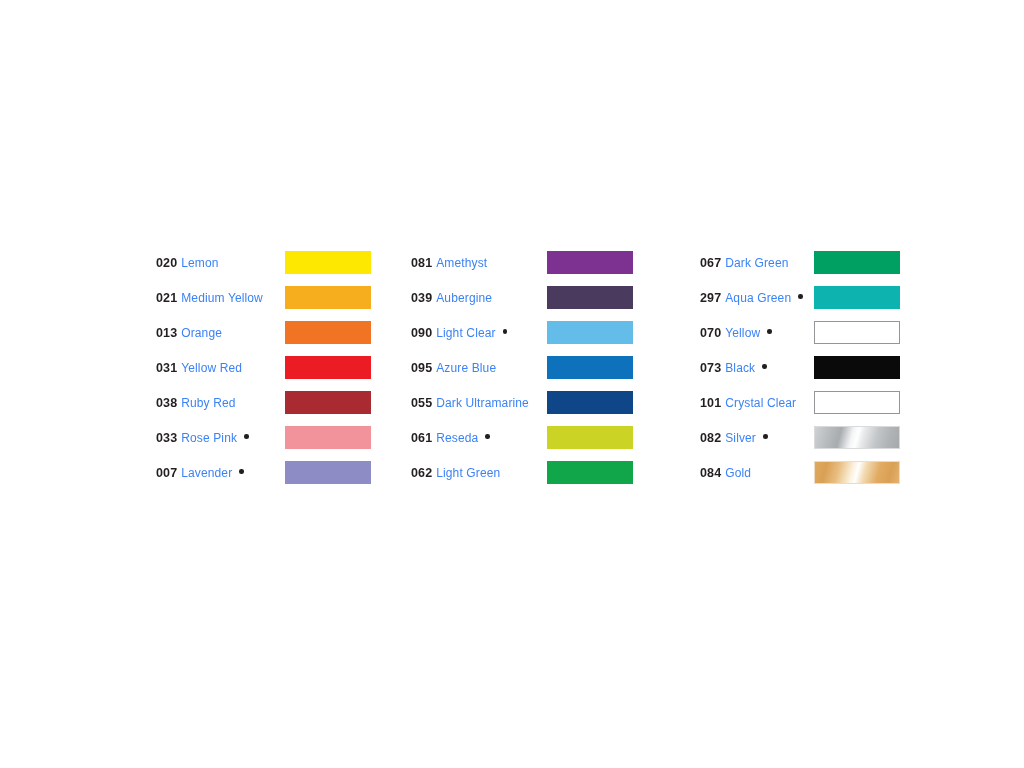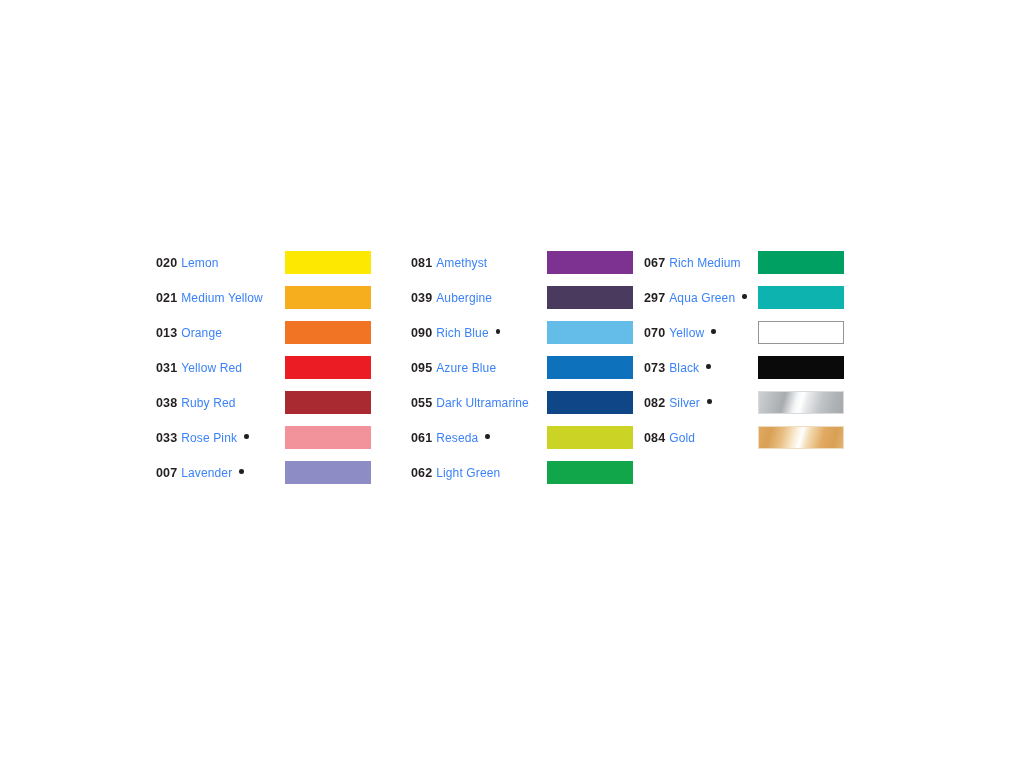--- a/index.html
+++ b/index.html
@@ -23,21 +23,21 @@
     width: 1024px;
     height: 756px;
   }
 
   .column {
     position: absolute;
     top: 245px;
   }
   .column.col-0 { left: 156px; }
   .column.col-1 { left: 411px; }
-  .column.col-2 { left: 644px; }
+  .column.col-2 { left: 700px; }
 
   .swatch-row {
     position: relative;
     height: 35px;
     display: flex;
     align-items: center;
   }
 
   .row-label {
     display: flex;
@@ -166,21 +166,21 @@
         <div class="row-label">
           <span class="code">039</span>
           <span class="name">Aubergine</span>
           <span class="dot hidden"></span>
         </div>
         <div class="swatch" style="background: rgb(74, 58, 94);"></div>
       </div>
       <div class="swatch-row">
         <div class="row-label">
           <span class="code">090</span>
-          <span class="name">Rich Blue</span>
+          <span class="name">Light Clear</span>
           <span class="dot"></span>
         </div>
         <div class="swatch" style="background: rgb(99, 189, 232);"></div>
       </div>
       <div class="swatch-row">
         <div class="row-label">
           <span class="code">095</span>
           <span class="name">Azure Blue</span>
           <span class="dot hidden"></span>
         </div>
@@ -208,21 +208,21 @@
           <span class="name">Light Green</span>
           <span class="dot hidden"></span>
         </div>
         <div class="swatch" style="background: rgb(17, 166, 74);"></div>
       </div>
     </div>
     <div class="column col-2">
       <div class="swatch-row">
         <div class="row-label">
           <span class="code">067</span>
-          <span class="name">Rich Medium</span>
+          <span class="name">Dark Green</span>
           <span class="dot hidden"></span>
         </div>
         <div class="swatch" style="background: rgb(0, 160, 99);"></div>
       </div>
       <div class="swatch-row">
         <div class="row-label">
           <span class="code">297</span>
           <span class="name">Aqua Green</span>
           <span class="dot"></span>
         </div>
@@ -239,20 +239,28 @@
       <div class="swatch-row">
         <div class="row-label">
           <span class="code">073</span>
           <span class="name">Black</span>
           <span class="dot"></span>
         </div>
         <div class="swatch" style="background: rgb(10, 10, 10);"></div>
       </div>
       <div class="swatch-row">
         <div class="row-label">
+          <span class="code">101</span>
+          <span class="name">Crystal Clear</span>
+          <span class="dot hidden"></span>
+        </div>
+        <div class="swatch outlined" style="background: rgb(255, 255, 255);"></div>
+      </div>
+      <div class="swatch-row">
+        <div class="row-label">
           <span class="code">082</span>
           <span class="name">Silver</span>
           <span class="dot"></span>
         </div>
         <div class="swatch" style="background: linear-gradient(105deg, rgb(207, 210, 212) 0%, rgb(186, 189, 192) 16%, rgb(168, 172, 175) 30%, rgb(244, 245, 246) 44%, rgb(255, 255, 255) 50%, rgb(230, 232, 233) 57%, rgb(195, 198, 201) 72%, rgb(176, 180, 183) 86%, rgb(165, 169, 172) 100%); border: 1px solid rgb(216, 218, 219);"></div>
       </div>
       <div class="swatch-row">
         <div class="row-label">
           <span class="code">084</span>
           <span class="name">Gold</span>

